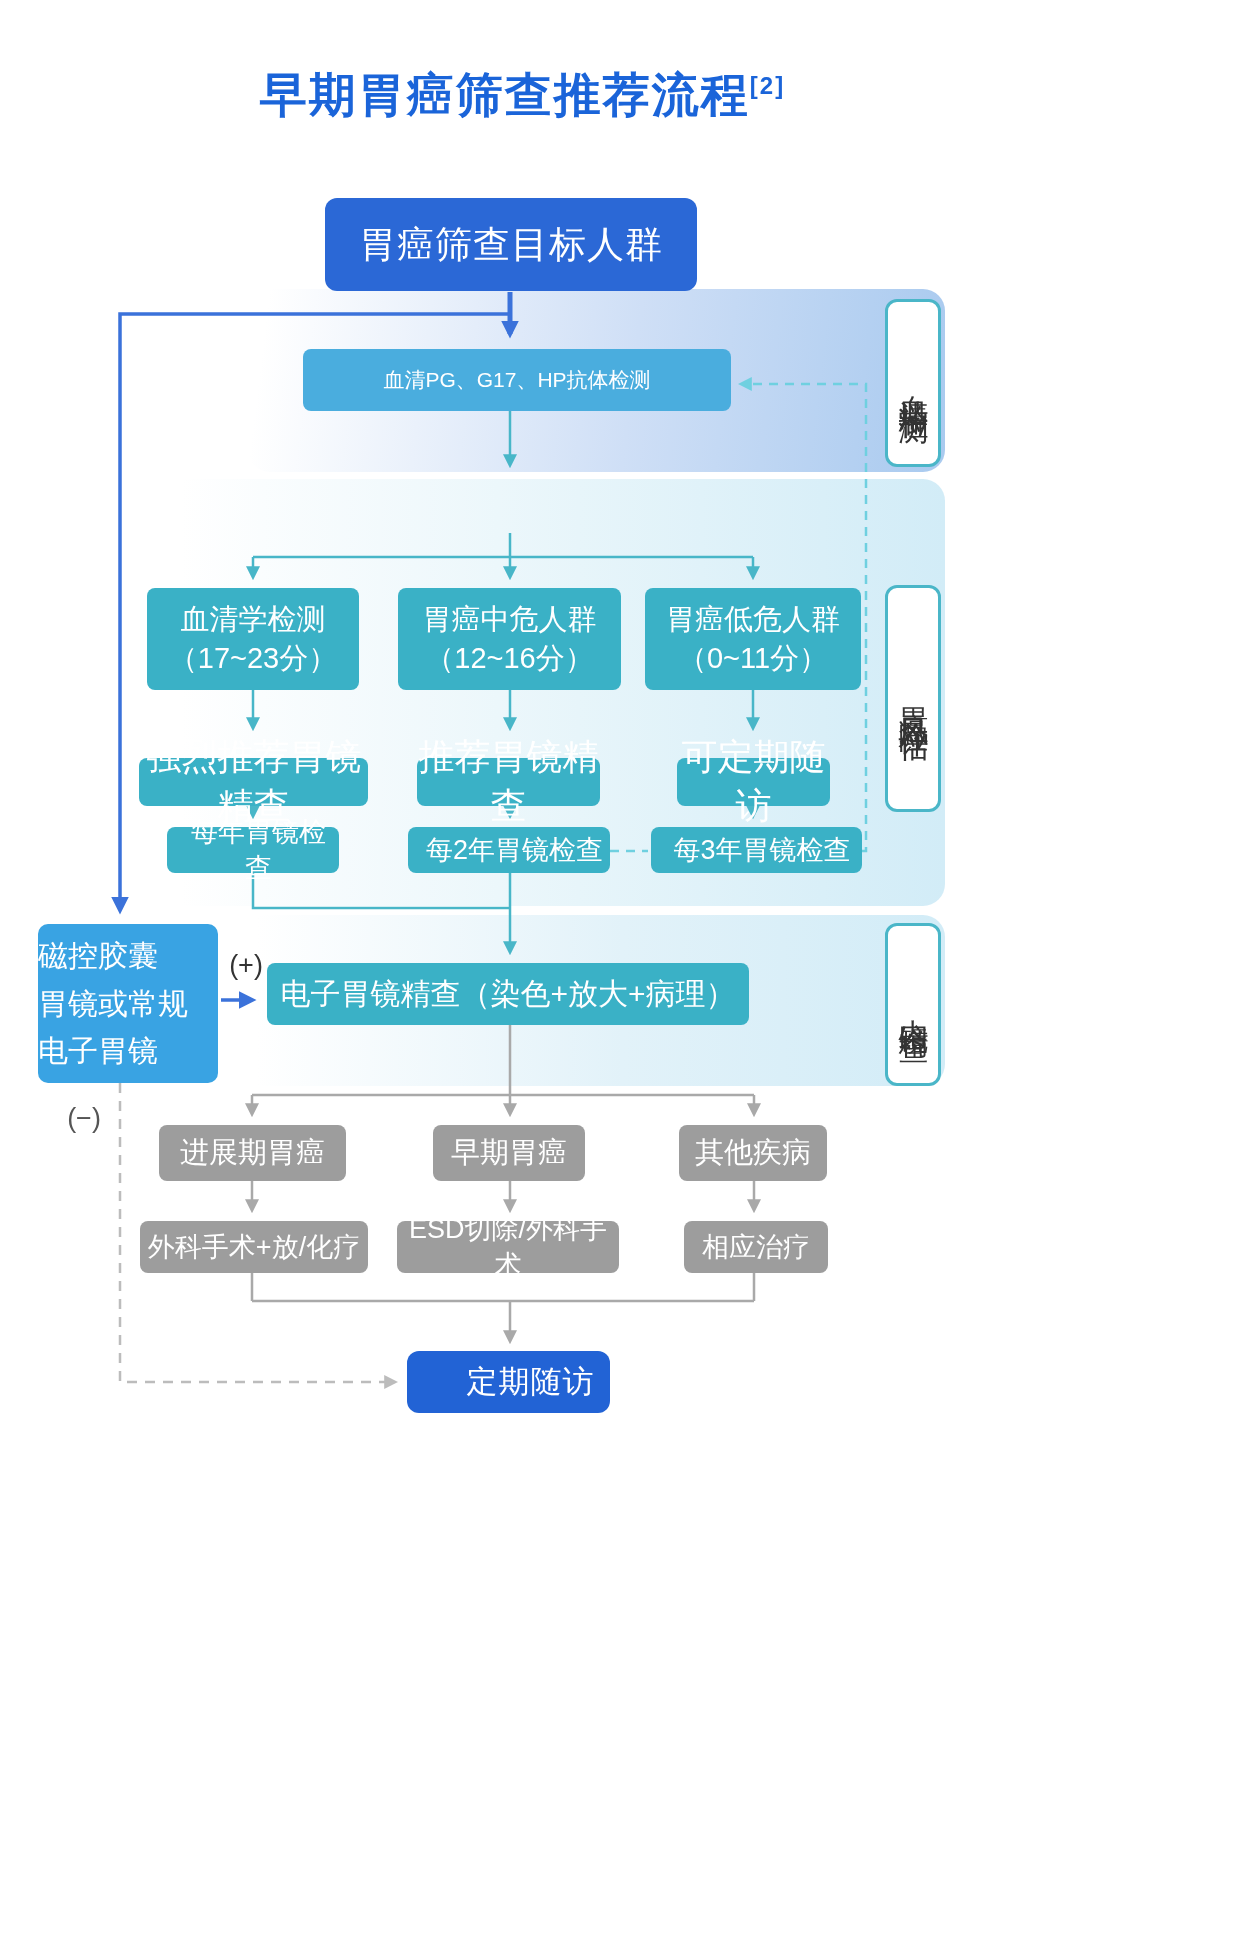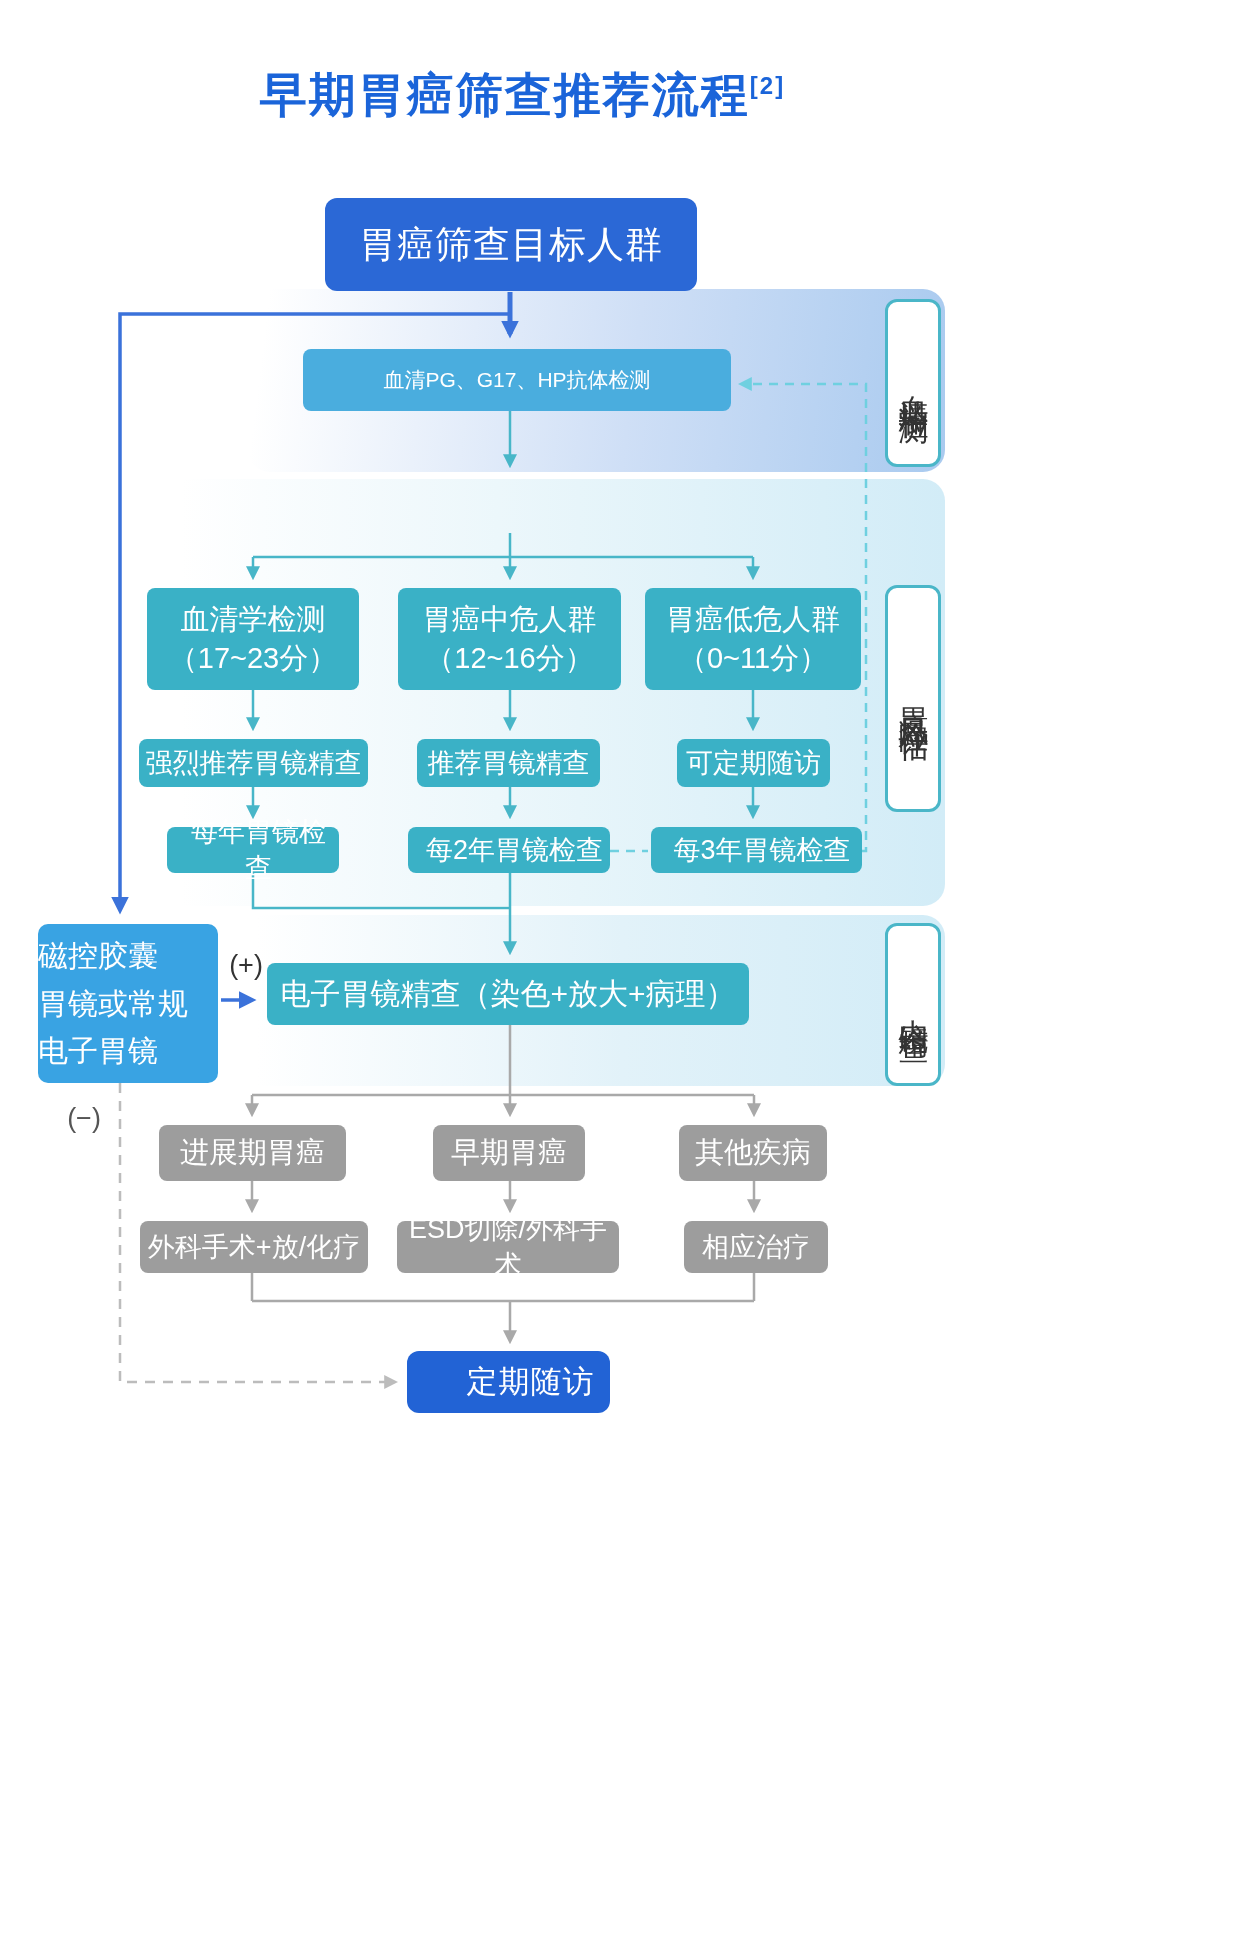--- a/index.html
+++ b/index.html
@@ -35,21 +35,21 @@
   .node{position:absolute;display:flex;align-items:center;justify-content:center;
     color:#fff;border-radius:8px;z-index:2;text-align:center;box-sizing:border-box;}
   #target{left:325px;top:198px;width:372px;height:93px;background:var(--node-dark-blue);
     border-radius:12px;font-size:37px;letter-spacing:1px;}
   #serum{left:303px;top:349px;width:428px;height:62px;background:var(--node-serum-blue);font-size:21px;}
   #scoring{left:272px;top:477px;width:490px;height:56px;background:var(--node-teal);font-size:29px;}
   .risk{top:588px;height:102px;background:var(--node-teal);font-size:29px;line-height:1.35;flex-direction:column;}
   #risk-high{left:147px;width:212px;}
   #risk-mid{left:398px;width:223px;}
   #risk-low{left:645px;width:216px;}
-  .rec{top:739px;height:48px;background:var(--node-teal);font-size:27px;}
+  .rec{top:758px;height:48px;background:var(--node-teal);font-size:36px;}
   #rec-high{left:139px;width:229px;}
   #rec-mid{left:417px;width:183px;}
   #rec-low{left:677px;width:153px;}
   .check{top:827px;height:46px;background:var(--node-teal);font-size:27px;padding-left:11px;}
   #check-high{left:167px;width:172px;}
   #check-mid{left:408px;width:202px;}
   #check-low{left:651px;width:211px;}
   #capsule{left:38px;top:924px;width:180px;height:159px;background:var(--node-capsule-blue);
     font-size:30px;border-radius:10px;flex-direction:column;align-items:flex-start;
     line-height:1.58;text-align:left;}

